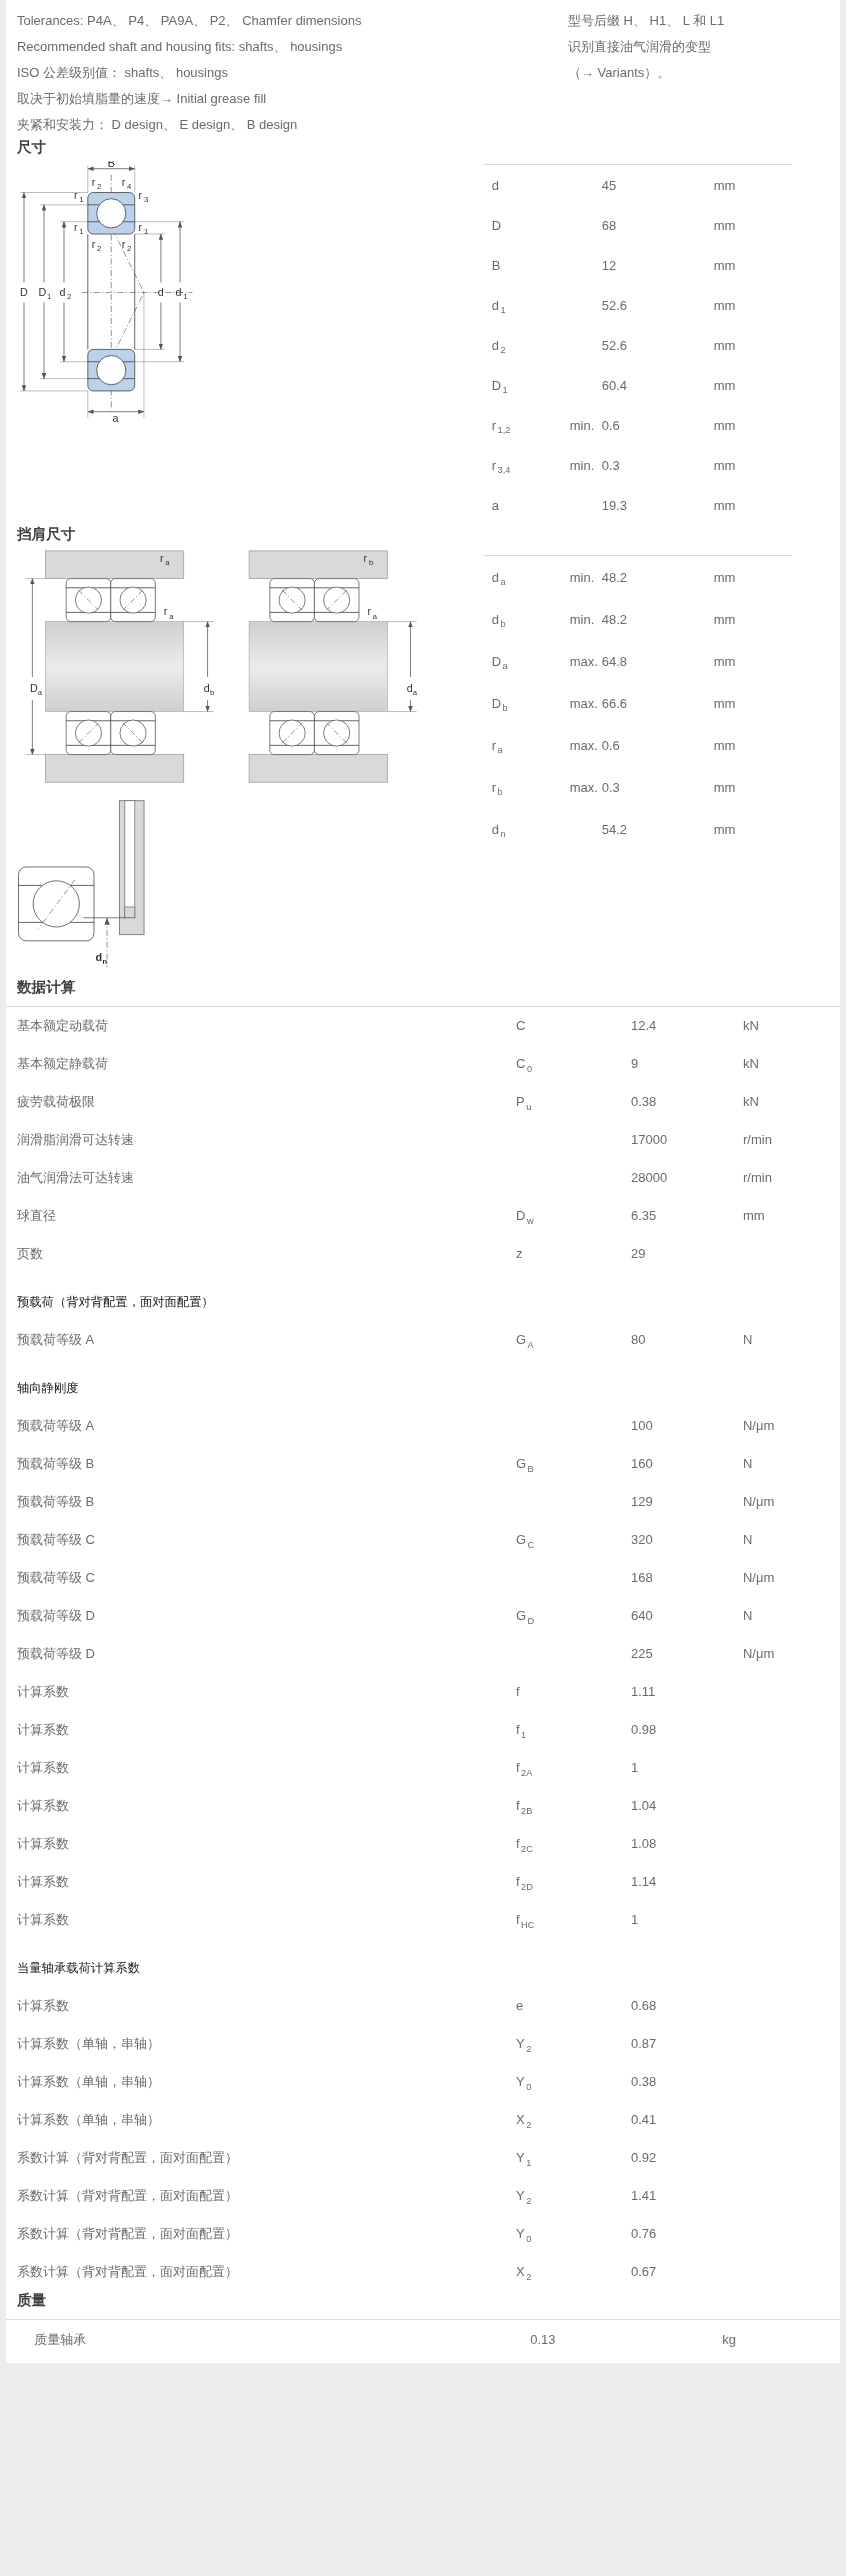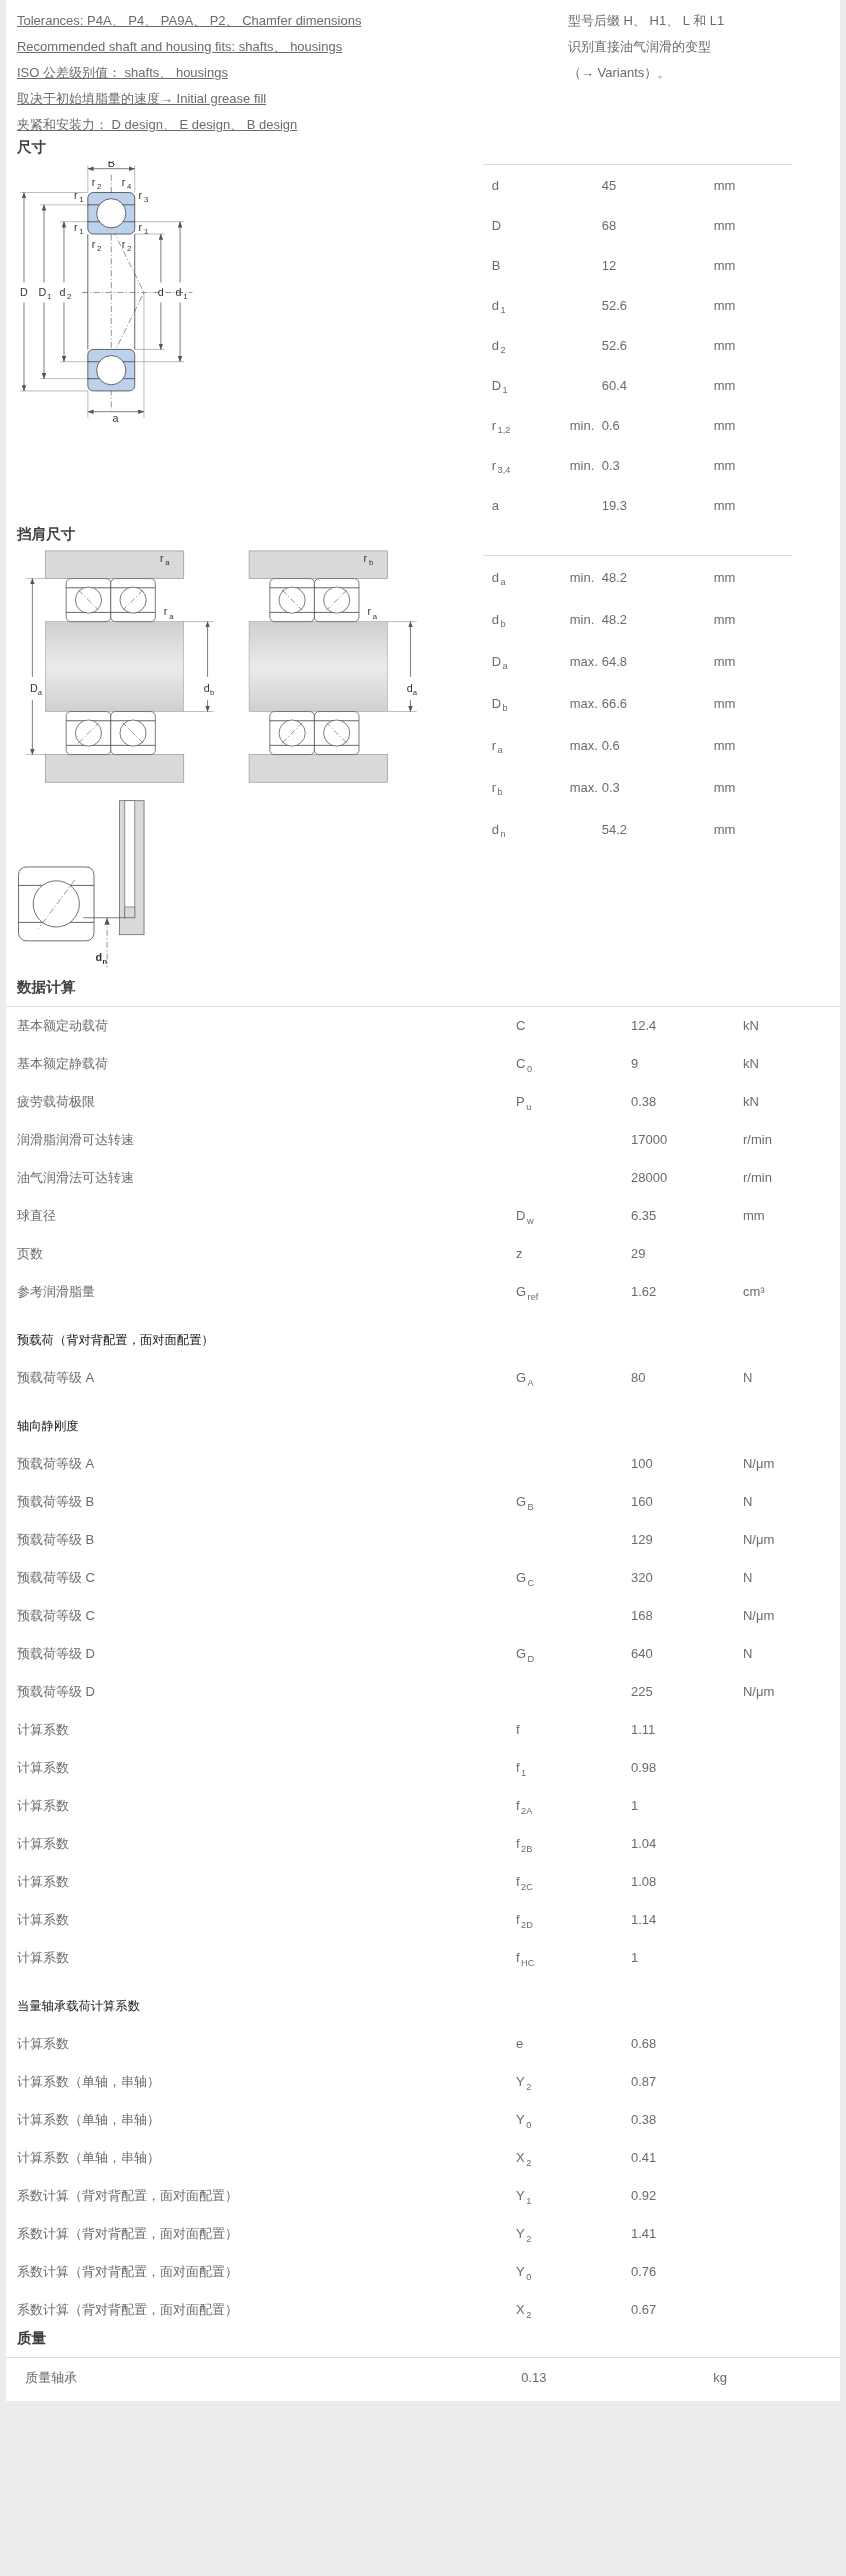--- a/index.html
+++ b/index.html
@@ -1,19 +1,19 @@
 <!DOCTYPE html>
 <html style="font-size:12.3px"><head>
 <meta charset="utf-8">
 <style>
   html,body{margin:0;padding:0;background:#ececec;}
   .page{width:834px;margin:0 6.2px;background:#ffffff;font-family:"Liberation Sans","DejaVu Sans",sans-serif;color:#6b6b6b;padding-bottom:3.1px;}
   
   .intro{display:flex;padding:7.7px 0 0 10.8px;}
-  .intro-left{width:551px;text-decoration:underline;}
+  .intro-left{width:551px;}
   .intro-right{flex:1;}
   .intro p{margin:0;font-size:13px;line-height:26px;color:#6b6b6b;}
   
   h2.sec-title{margin:0;padding:0 0 0 10.8px;font-size:14.6px;font-weight:700;color:#404040;}
   h2.ruled{border-bottom:0.8px solid #dcdcdc;padding-bottom:9px;margin-right:0;}
   .t-dim{margin-top:80px;}
   .t-sho{margin-top:24.6px;}
   .t-calc{margin-top:28px;}
   .t-mass{margin-top:46px;}
   
@@ -23,21 +23,21 @@
   .dtable2{margin-top:6.2px;}
   .drow{height:40px;display:grid;grid-template-columns:78px 32px 112px 1fr;padding-left:8.5px;align-items:center;font-size:13px;color:#6b6b6b;}
   .drow2{height:42px;}
   sub{font-size:9.2px;line-height:0;margin-left:1.5px;}
   
   .calc-rows{margin-top:0;}
   .crow{height:38px;display:grid;grid-template-columns:499px 115px 112px 1fr;padding-left:10.8px;align-items:center;font-size:13px;color:#6b6b6b;box-sizing:border-box;}
   .crow.subheader{height:48px;padding-top:10.8px;}
   .crow.subheader .label{font-weight:400;color:#161616;font-size:12.3px;}
   
-  .mrow{height:40px;display:grid;grid-template-columns:496px 192px 1fr;padding-left:19px;align-items:center;font-size:13px;color:#6b6b6b;}
+  .mrow{height:40px;display:grid;grid-template-columns:496px 192px 1fr;padding-left:28px;align-items:center;font-size:13px;color:#6b6b6b;}
   
   svg{display:block;}
   .ln{stroke:#4a4a4a;stroke-width:1.1;fill:none;}
   .thin{stroke:#8a8a8a;stroke-width:0.75;fill:none;}
   .cl{stroke:#666;stroke-width:0.9;fill:none;stroke-dasharray:8 3 1.5 3;}
   .dimln{stroke:#555;stroke-width:1;fill:none;}
   .dlab{font-family:"Liberation Sans","DejaVu Sans",sans-serif;font-size:14px;fill:#333;}
   .dsub{font-family:"Liberation Sans","DejaVu Sans",sans-serif;font-size:10px;fill:#333;}
   .ah{fill:#555;}
   .svg2{margin-top:0;}
@@ -432,26 +432,20 @@
         <span class="cell unit">mm</span>
       </div>
 
       <div class="crow">
         <span class="cell label">页数</span>
         <span class="cell sym"><span>z</span><sub></sub></span>
         <span class="cell val">29</span>
         <span class="cell unit"></span>
       </div>
 
-      <div class="crow">
-        <span class="cell label">参考润滑脂量</span>
-        <span class="cell sym"><span>G</span><sub>ref</sub></span>
-        <span class="cell val">1.62</span>
-        <span class="cell unit">cm³</span>
-      </div>
 
       <div class="crow subheader">
         <span class="cell label">预载荷（背对背配置，面对面配置）</span>
         <span class="cell sym"><span></span><sub></sub></span>
         <span class="cell val"></span>
         <span class="cell unit"></span>
       </div>
 
       <div class="crow">
         <span class="cell label">预载荷等级 A</span>

